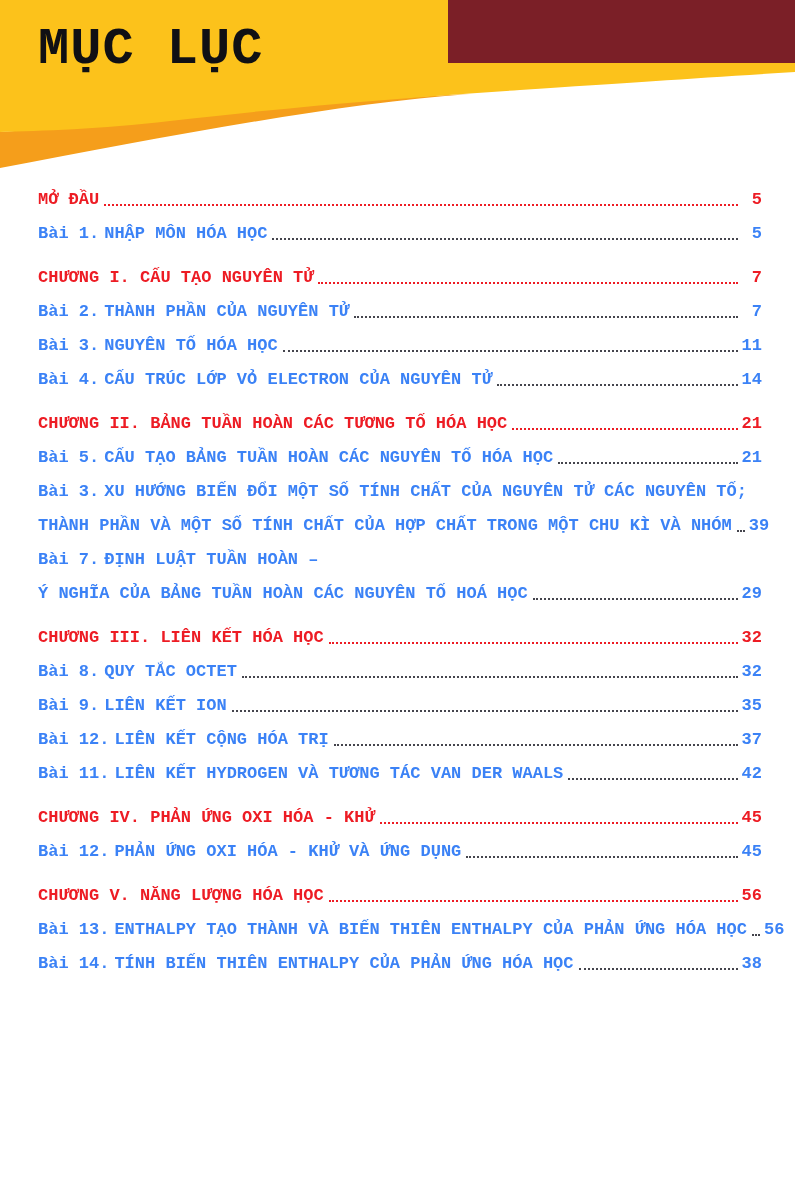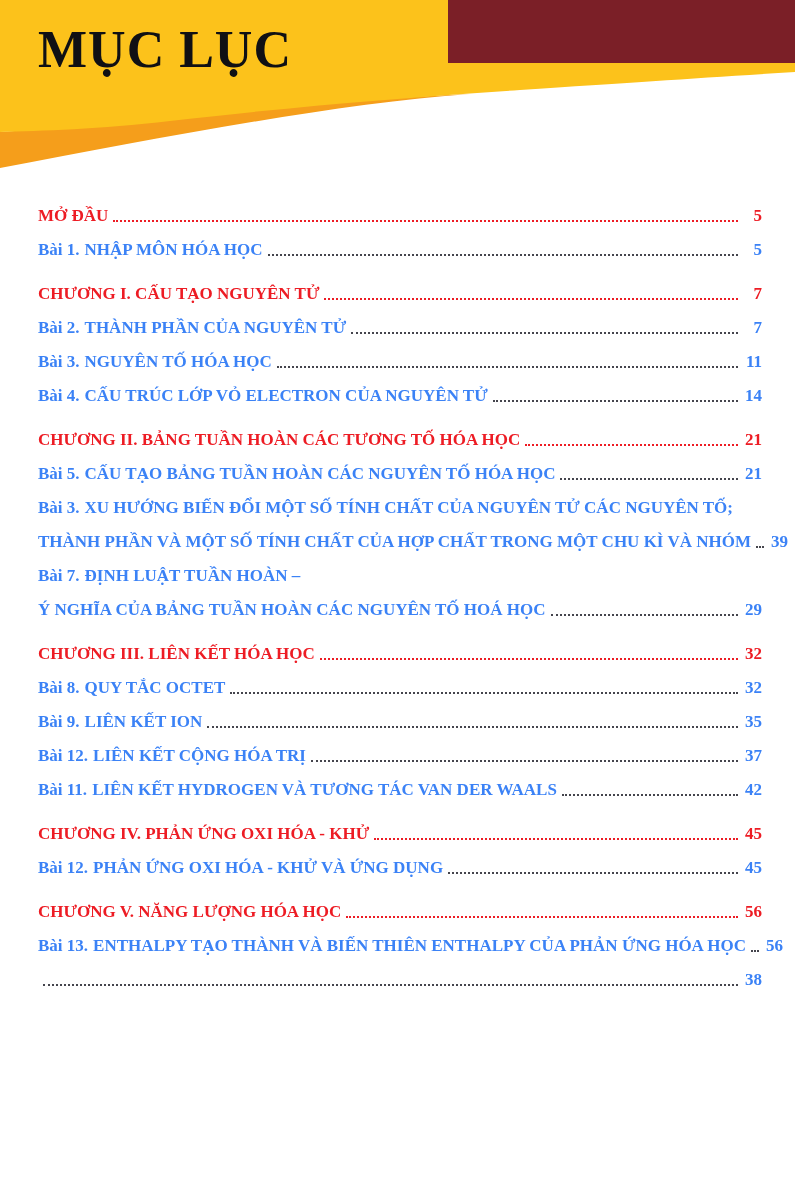--- a/index.html
+++ b/index.html
@@ -1,20 +1,20 @@
 <!DOCTYPE html>
 <html><head>
 <meta charset="utf-8">
 <style>
   html,body{margin:0;padding:0;background:#ffffff;}
   .page{
     position:relative;
     width:795px;height:1140px;
     background:#ffffff;
-    font-family:Liberation Serif, serif;
+    font-family:Liberation Mono, monospace;
     overflow:hidden;
   }
   .hdr-svg{position:absolute;top:0;left:0;display:block;}
   .page-title{
     position:absolute;top:20px;left:38px;
     font-size:52px;font-weight:bold;letter-spacing:1px;
     color:#101014;
   }
   .toc{
     position:absolute;top:190px;left:38px;width:724px;
@@ -27,21 +27,21 @@
     margin-bottom:14px;
   }
   .row .txt{flex:0 1 auto;white-space:nowrap;}
   .row .prefix{margin-right:5px;}
   .row .dots{
     flex:1 1 auto;min-width:8px;
     border-bottom:2px dotted #45454d;
     margin:0 4px 4px 5px;
   }
   .row .pg{flex:0 0 auto;min-width:20px;text-align:right;}
-  .row.heading{color:#ED1C24;margin-top:16px;}
+  .row.heading{color:#ED1C24;}
   .row.heading .dots{border-color:#ED1C24;}
 </style>
 </head>
 <body>
 
 <div class="page">
 
   <svg class="hdr-svg" width="795" height="180" viewBox="0 0 795 180" aria-hidden="true">
 
     <path d="M0 132 C 160 122, 320 100, 470 94 C 330 104, 150 140, 0 168 Z" fill="#F59E1B"></path>
@@ -160,19 +160,20 @@
           <span class="txt">CHƯƠNG V. NĂNG LƯỢNG HÓA HỌC</span>
           <span class="dots"></span>
           <span class="pg">56</span>
         </div>
         <div class="row">
           <span class="txt"><span class="prefix">Bài 13.</span>ENTHALPY TẠO THÀNH VÀ BIẾN THIÊN ENTHALPY CỦA PHẢN ỨNG HÓA HỌC</span>
           <span class="dots"></span>
           <span class="pg">56</span>
         </div>
         <div class="row">
+          <span class="txt"><span class="prefix">Bài 14.</span>TÍNH BIẾN THIÊN ENTHALPY CỦA PHẢN ỨNG HÓA HỌC</span>
           <span class="dots"></span>
           <span class="pg">38</span>
         </div>
       </div>
     </div>
 
 </div>
 
 </body></html>

